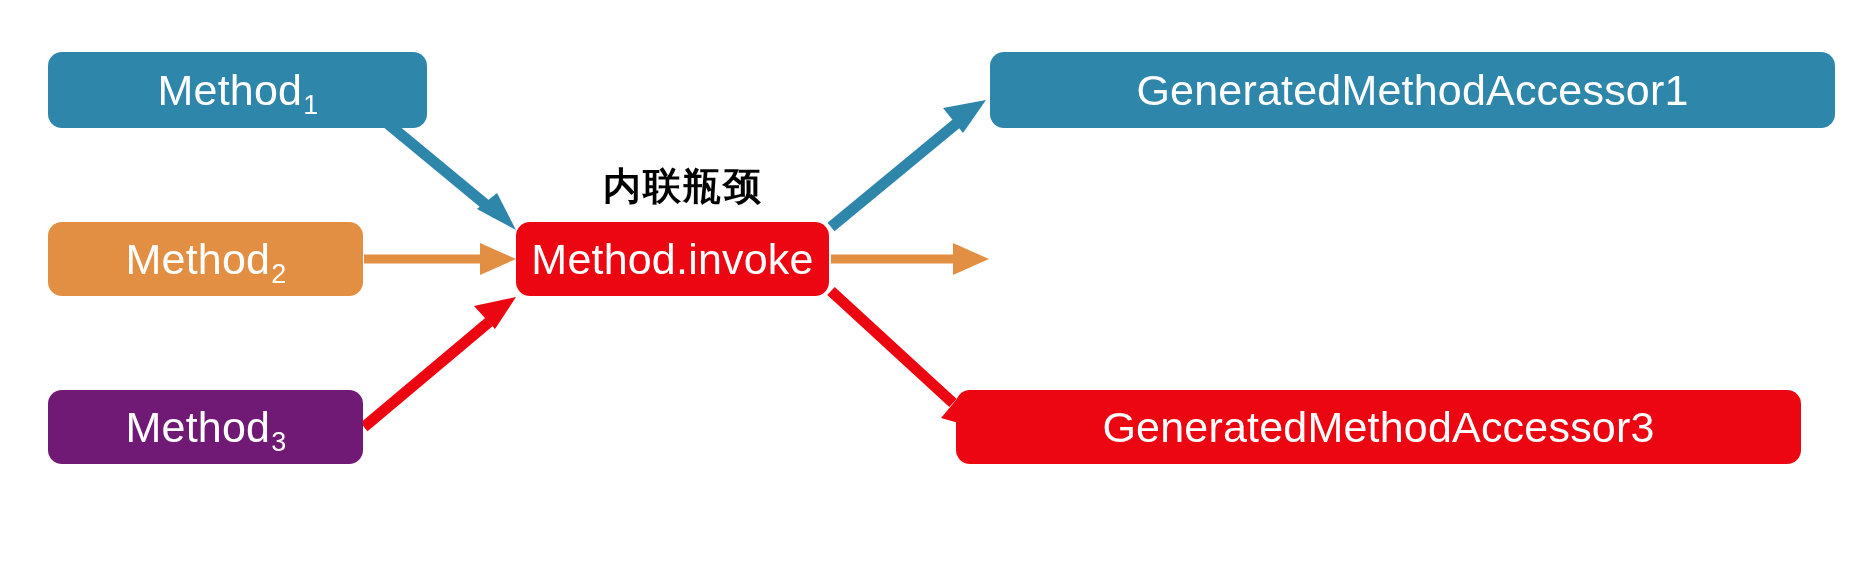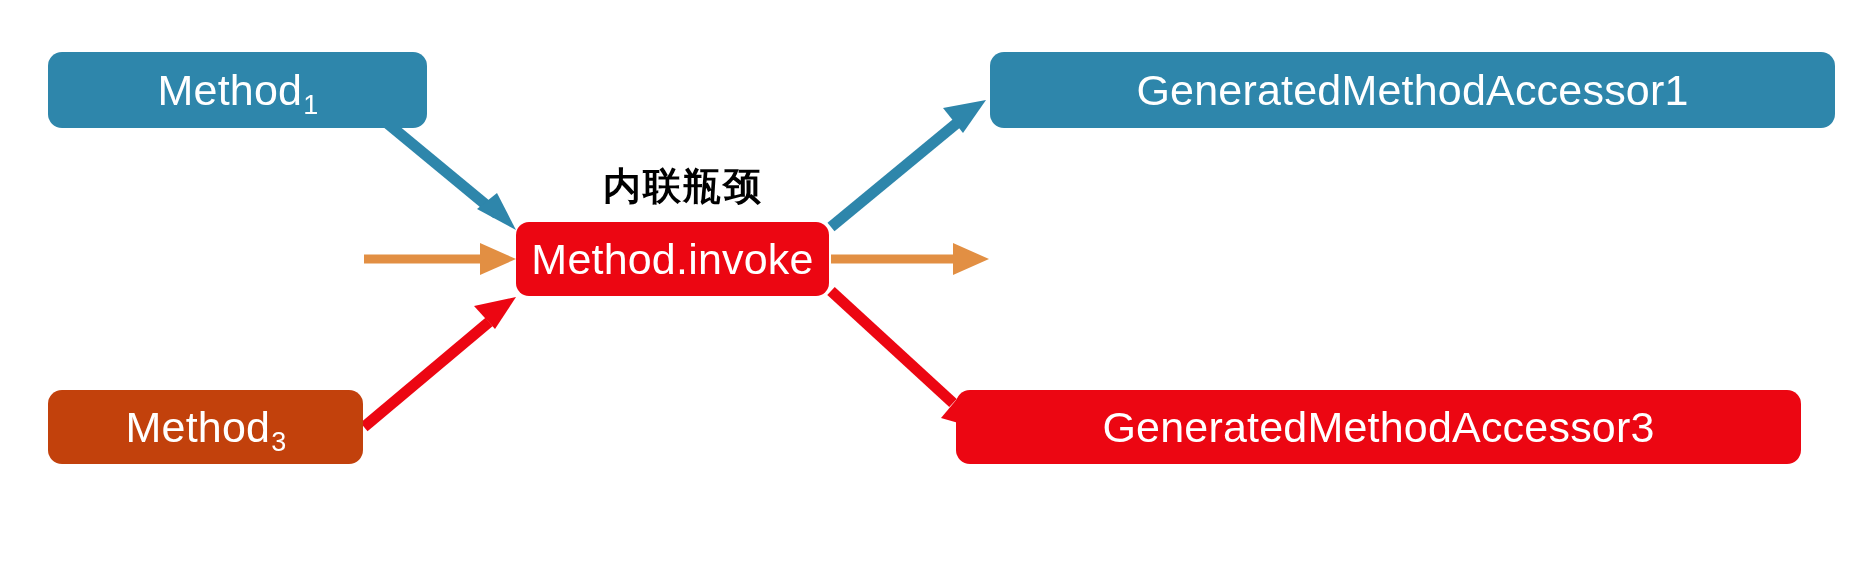--- a/index.html
+++ b/index.html
@@ -41,21 +41,21 @@
     vertical-align: baseline;
     position: relative;
     top: 9px;
     left: 1px;
   }
   
   #node-method-1 { left: 48px;  top: 52px;  width: 379px; height: 76px; }
   #node-method-2 { left: 48px;  top: 222px; width: 315px; height: 74px; }
   #node-method-3 { left: 48px;  top: 390px; width: 315px; height: 74px; }
   
-  #node-method-invoke { left: 516px; top: 222px; width: 313px; height: 74px; border-radius: 13px; }
+  #node-method-invoke { left: 516px; top: 222px; width: 313px; height: 74px; }
   
   #node-accessor-1 { left: 990px; top: 52px;  width: 845px; height: 76px; }
   #node-accessor-2 { left: 990px; top: 222px; width: 845px; height: 74px; }
   #node-accessor-3 { left: 956px; top: 390px; width: 845px; height: 74px; }
 
   #annotation-inline-bottleneck {
     position: absolute;
     left: 583px;
     top: 155px;
     width: 200px;
@@ -117,22 +117,25 @@
       <polygon points="983,430 941,418 962,393" fill="#EC0612"></polygon>
     </g>
   </svg>
 
   <div id="annotation-inline-bottleneck">内联瓶颈</div>
 
   <div class="node" id="node-method-1" style="background:#2E86AB;">
     <span class="label"><span>Method</span><span class="sub">1</span></span>
   </div>
 
+  <div class="node" id="node-method-2" style="background:#E28F43;">
+    <span class="label"><span>Method</span><span class="sub">2</span></span>
+  </div>
 
-  <div class="node" id="node-method-3" style="background:#c2410c;">
+  <div class="node" id="node-method-3" style="background:#701a75;">
     <span class="label"><span>Method</span><span class="sub">3</span></span>
   </div>
 
   <div class="node" id="node-method-invoke" style="background:#EC0612;">
     <span class="label">Method.invoke</span>
   </div>
 
   <div class="node" id="node-accessor-1" style="background:#2E86AB;">
     <span class="label">GeneratedMethodAccessor1</span>
   </div>

